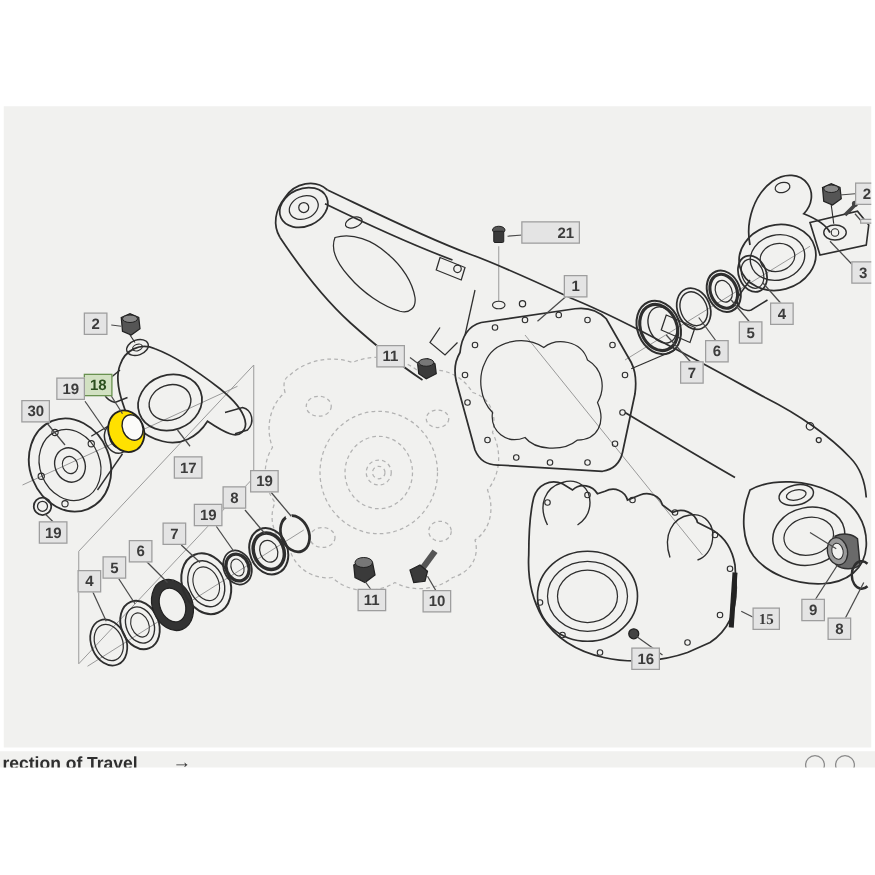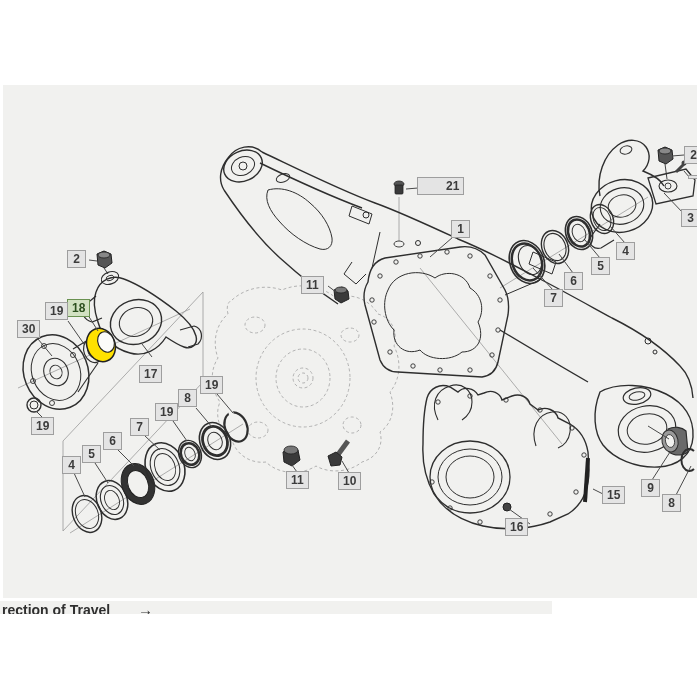--- a/index.html
+++ b/index.html
@@ -7,21 +7,21 @@
        font-family:"Liberation Sans",sans-serif;overflow:hidden;}
   #stage{position:absolute;left:0;top:0;width:700px;height:700px;}
   #panel{position:absolute;left:3px;top:85px;width:694px;height:513px;
          background:var(--panel-bg);overflow:hidden;}
   #art{position:absolute;left:0;top:0;}
   #labels-layer{position:absolute;left:0;top:0;width:100%;height:100%;}
   .plabel{position:absolute;background:var(--label-bg);border:1px solid var(--label-border);
           color:var(--label-text);font-weight:bold;font-size:12px;line-height:14px;
           padding:1px 4px;min-width:9px;text-align:center;cursor:pointer;}
   .plabel.green{background:var(--green-bg);border-color:var(--green-border);color:var(--green-text);}
-  #footer{position:absolute;left:0;top:601px;width:552px;height:13px;
+  #footer{position:absolute;left:0;top:601px;width:700px;height:13px;
           background:var(--panel-bg);overflow:hidden;}
   #travel-text{position:absolute;left:2px;top:1px;font-size:14px;font-weight:600;
                color:#2f2f2f;white-space:nowrap;}
   #travel-arrow{position:absolute;left:138px;top:0px;font-size:15px;font-weight:bold;color:#2f2f2f;}
   .nav-circle{position:absolute;width:14px;height:14px;border:1.5px solid #8a8a8a;
               border-radius:50%;background:transparent;top:3px;}
   svg .ln{stroke:var(--line);fill:none;}
   svg .ghost{stroke:#b2b2b2;fill:none;stroke-dasharray:3,2.5;stroke-width:1;}
   svg .thin{stroke:#9a9a9a;fill:none;stroke-width:0.8;}
   svg .leader{stroke:#4a4a4a;fill:none;stroke-width:1;}
@@ -300,21 +300,21 @@
         <div class="plabel" style="left: 59px; top: 371px;">4</div>
         <div class="plabel" style="left: 79px; top: 360px;">5</div>
         <div class="plabel" style="left: 100px; top: 347px;">6</div>
         <div class="plabel" style="left: 127px; top: 333px;">7</div>
         <div class="plabel" style="left: 152px; top: 318px;">19</div>
         <div class="plabel" style="left: 175px; top: 304px;">8</div>
         <div class="plabel" style="left: 197px; top: 291px;">19</div>
         <div class="plabel" style="left: 283px; top: 386px;">11</div>
         <div class="plabel" style="left: 335px; top: 387px;">10</div>
         <div class="plabel" style="left: 502px; top: 433px;">16</div>
-        <div class="plabel" style="left: 599px; top: 401px;">15</div>
+        <div class="plabel" style="left: 599px; top: 401px; font-family: Liberation Serif, serif;">15</div>
         <div class="plabel" style="left: 638px; top: 394px;">9</div>
         <div class="plabel" style="left: 659px; top: 409px;">8</div>
         <div class="plabel" style="left: 541px; top: 204px;">7</div>
         <div class="plabel" style="left: 561px; top: 187px;">6</div>
         <div class="plabel" style="left: 588px; top: 172px;">5</div>
         <div class="plabel" style="left: 613px; top: 157px;">4</div>
         <div class="plabel" style="left: 678px; top: 124px;">3</div>
         <div class="plabel" style="left: 681px; top: 61px;">2</div>
         <div class="plabel" style="left: 685px; top: 90px;"></div>
       </div>

